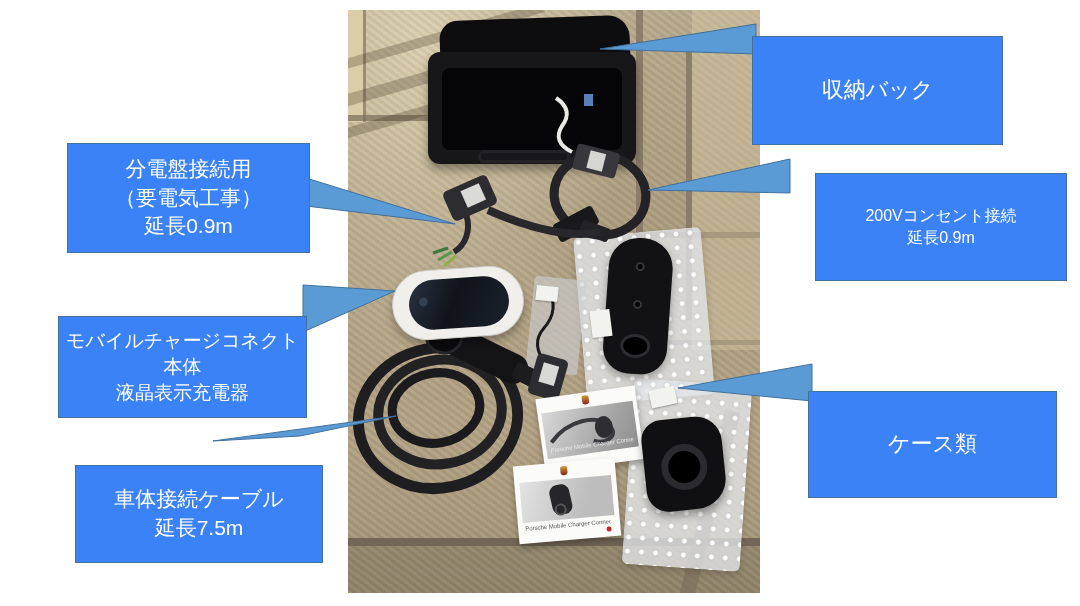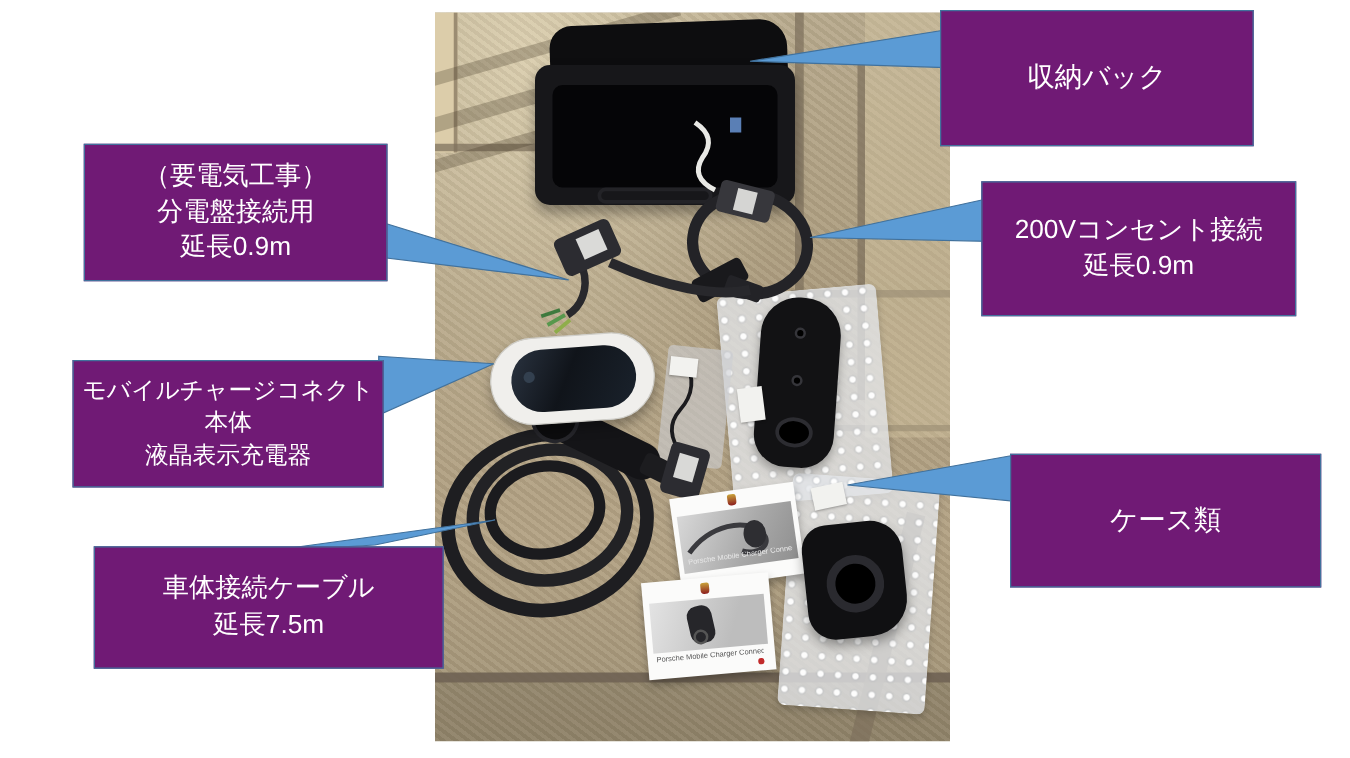--- a/index.html
+++ b/index.html
@@ -1,28 +1,28 @@
 <!DOCTYPE html>
 <html><head>
 <meta charset="utf-8">
 <style>
   html,body{margin:0;padding:0;background:#ffffff;}
   .canvas{position:relative;width:1080px;height:606px;background:#ffffff;overflow:hidden;
           font-family:"Liberation Sans","DejaVu Sans",sans-serif;}
   
-  .co{position:absolute;background:#701a75;border:1.6px solid #41719c;color:#ffffff;
+  .co{position:absolute;background:#3b82f6;border:1.6px solid #41719c;color:#ffffff;
       display:flex;flex-direction:column;align-items:center;justify-content:center;
-      text-align:center;line-height:1.38;z-index:30;box-sizing:border-box;}
+      text-align:center;line-height:1.38;z-index:30;box-sizing:border-box;margin-top:28px;}
   .co span{display:block;}
   #co-bag{left:752px;top:8px;width:251px;height:109px;font-size:22px;}
   #co-dist{left:67px;top:115px;width:243px;height:110px;font-size:21px;}
-  #co-200v{left:785px;top:145px;width:252px;height:108px;font-size:21px;}
+  #co-200v{left:815px;top:145px;width:252px;height:108px;font-size:16px;}
   #co-unit{left:58px;top:288px;width:249px;height:102px;font-size:19px;}
   #co-case{left:808px;top:363px;width:249px;height:107px;font-size:22px;}
-  #co-cable{left:75px;top:437px;width:280px;height:98px;font-size:21px;align-items:center;}
+  #co-cable{left:75px;top:437px;width:248px;height:98px;font-size:21px;align-items:center;}
   .tails{position:absolute;left:0;top:0;z-index:20;pointer-events:none;}
   
   .photo{position:absolute;left:348px;top:10px;width:412px;height:583px;overflow:hidden;z-index:5;
          background:linear-gradient(180deg,#b8aa8d 0%,#ac9c7e 38%,#b3a284 72%,#a09275 100%);}
   .photo .tex{position:absolute;inset:0;z-index:1;
       background:repeating-linear-gradient(37deg,rgba(255,255,255,.05) 0 3px,rgba(0,0,0,.045) 3px 6px),
                  radial-gradient(ellipse at 18% 6%,rgba(255,244,210,.5),transparent 45%);}
   .ph{position:absolute;box-sizing:border-box;}
   .seam{background:#7f725d;opacity:.75;z-index:2;}
   .shadowband{background:rgba(66,54,36,.28);transform:rotate(-16deg);z-index:3;}
@@ -153,22 +153,22 @@
     <polygon points="303,285 395,291 303,332" fill="#5b9bd5" stroke="#41719c" stroke-width="1"></polygon>
     <polygon points="812,364 678,388 812,401" fill="#5b9bd5" stroke="#41719c" stroke-width="1"></polygon>
     <polygon points="213,441 396,416 300,436" fill="#5b9bd5" stroke="#41719c" stroke-width="1"></polygon>
   </svg>
 
   <div class="co" id="co-bag">
     <span>収納バック</span>
   </div>
 
   <div class="co" id="co-dist">
+    <span>分電盤接続用</span>
     <span>（要電気工事）</span>
-    <span>分電盤接続用</span>
     <span>延長0.9m</span>
   </div>
 
   <div class="co" id="co-200v">
     <span>200Vコンセント接続</span>
     <span>延長0.9m</span>
   </div>
 
   <div class="co" id="co-case">
     <span>ケース類</span>

